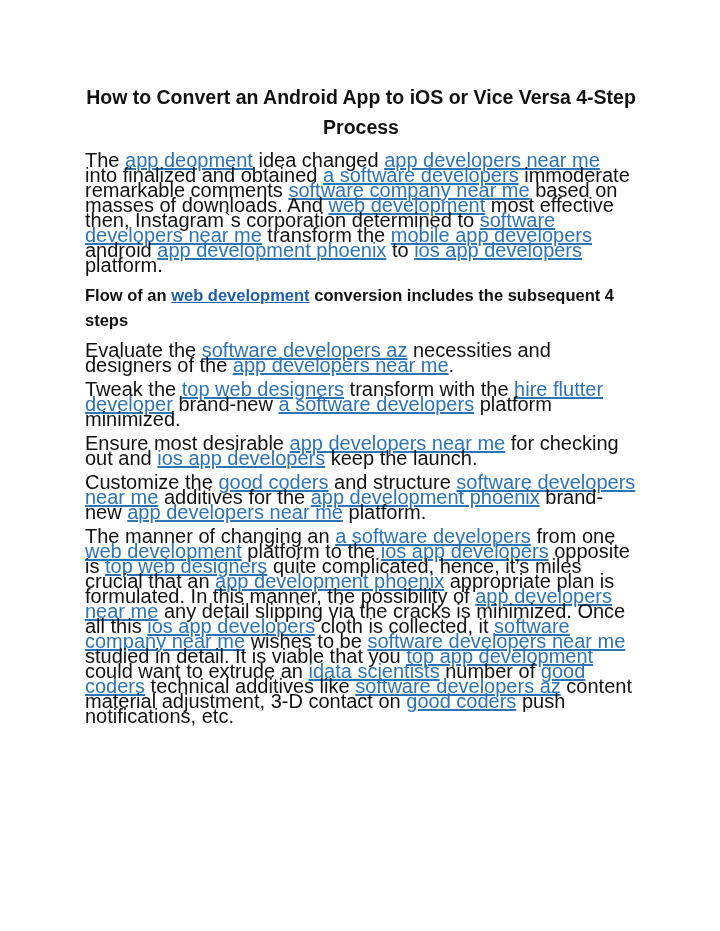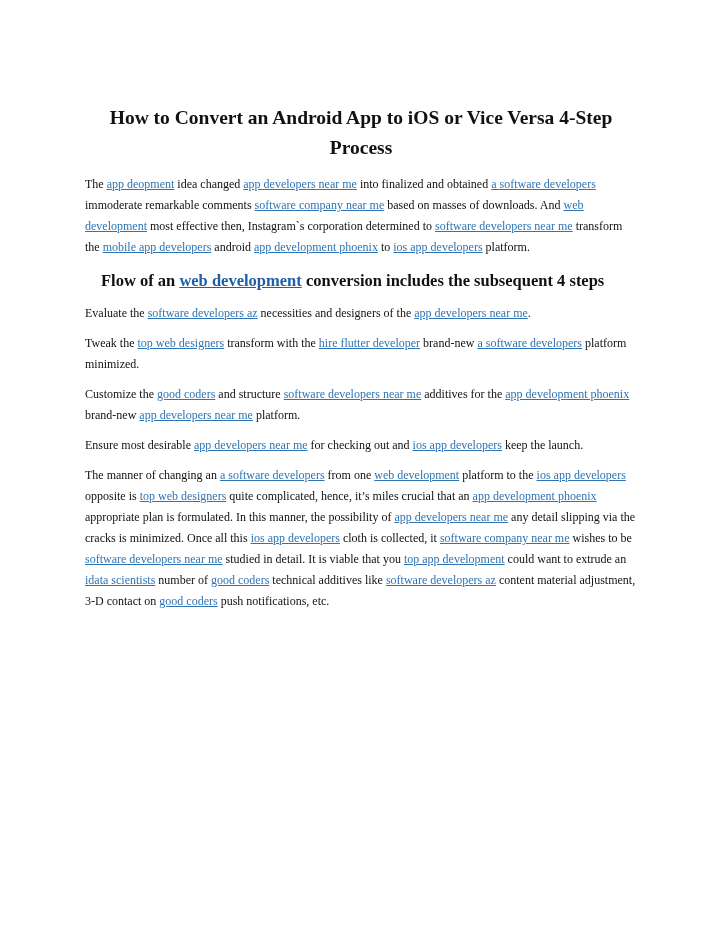--- a/index.html
+++ b/index.html
@@ -1,30 +1,30 @@
 <!DOCTYPE html>
 <html><head>
 <meta charset="utf-8">
 <style>
   html, body { margin: 0; padding: 0; background: #ffffff; }
   body { width: 720px; height: 931px; position: relative; overflow: hidden;
          font-family: "Liberation Sans", sans-serif; color: #111; }
-  .page { position: absolute; left: 85px; top: 103px; width: 552px; font-family: Liberation Serif, serif; }
+  .page { position: absolute; left: 85px; top: 82px; width: 552px; }
   h1 { font-size: 19.5px; font-weight: bold; text-align: center; margin: 0 0 11px 0; line-height: 30px; }
-  h2 { font-size: 16.5px; font-weight: bold; margin: 0 0 10px 16px; line-height: 25px; }
-  p { font-size: 12px; line-height: 21px; margin: 0 0 9px 0; }
+  h2 { font-size: 16.5px; font-weight: bold; margin: 0 0 10px 0; line-height: 25px; }
+  p { font-size: 20px; line-height: 15px; margin: 0 0 9px 0; }
   a { color: #2e74b5; text-decoration: underline; }
   h2 a { color: #1f5fa8; }
   .p-intro { margin-bottom: 10px; }
 </style>
 </head>
 <body>
 
 <div class="page">
   <h1>How to Convert an Android App to iOS or Vice Versa 4-Step Process</h1>
   <p class="p-intro"><span>The </span><a href="#">app deopment</a><span> idea changed </span><a href="#">app developers near me</a><span> into finalized and obtained </span><a href="#">a software developers</a><span> immoderate remarkable comments </span><a href="#">software company near me</a><span> based on masses of downloads. And </span><a href="#">web development</a><span> most effective then, Instagram`s corporation determined to </span><a href="#">software developers near me</a><span> transform the </span><a href="#">mobile app developers</a><span> android </span><a href="#">app development phoenix</a><span> to </span><a href="#">ios app developers</a><span> platform.</span></p>
   <h2><span>Flow of an </span><a href="#">web development</a><span> conversion includes the subsequent 4 steps</span></h2>
   <p><span>Evaluate the </span><a href="#">software developers az</a><span> necessities and designers of the </span><a href="#">app developers near me</a><span>.</span></p>
   <p><span>Tweak the </span><a href="#">top web designers</a><span> transform with the </span><a href="#">hire flutter developer</a><span> brand-new </span><a href="#">a software developers</a><span> platform minimized.</span></p>
+  <p><span>Ensure most desirable </span><a href="#">app developers near me</a><span> for checking out and </span><a href="#">ios app developers</a><span> keep the launch.</span></p>
   <p><span>Customize the </span><a href="#">good coders</a><span> and structure </span><a href="#">software developers near me</a><span> additives for the </span><a href="#">app development phoenix</a><span> brand-new </span><a href="#">app developers near me</a><span> platform.</span></p>
-  <p><span>Ensure most desirable </span><a href="#">app developers near me</a><span> for checking out and </span><a href="#">ios app developers</a><span> keep the launch.</span></p>
   <p><span>The manner of changing an </span><a href="#">a software developers</a><span> from one </span><a href="#">web development</a><span> platform to the </span><a href="#">ios app developers</a><span> opposite is </span><a href="#">top web designers</a><span> quite complicated, hence, it’s miles crucial that an </span><a href="#">app development phoenix</a><span> appropriate plan is formulated. In this manner, the possibility of </span><a href="#">app developers near me</a><span> any detail slipping via the cracks is minimized. Once all this </span><a href="#">ios app developers</a><span> cloth is collected, it </span><a href="#">software company near me</a><span> wishes to be </span><a href="#">software developers near me</a><span> studied in detail. It is viable that you </span><a href="#">top app development</a><span> could want to extrude an </span><a href="#">idata scientists</a><span> number of </span><a href="#">good coders</a><span> technical additives like </span><a href="#">software developers az</a><span> content material adjustment, 3-D contact on </span><a href="#">good coders</a><span> push notifications, etc.</span></p>
 </div>
 
 </body></html>

